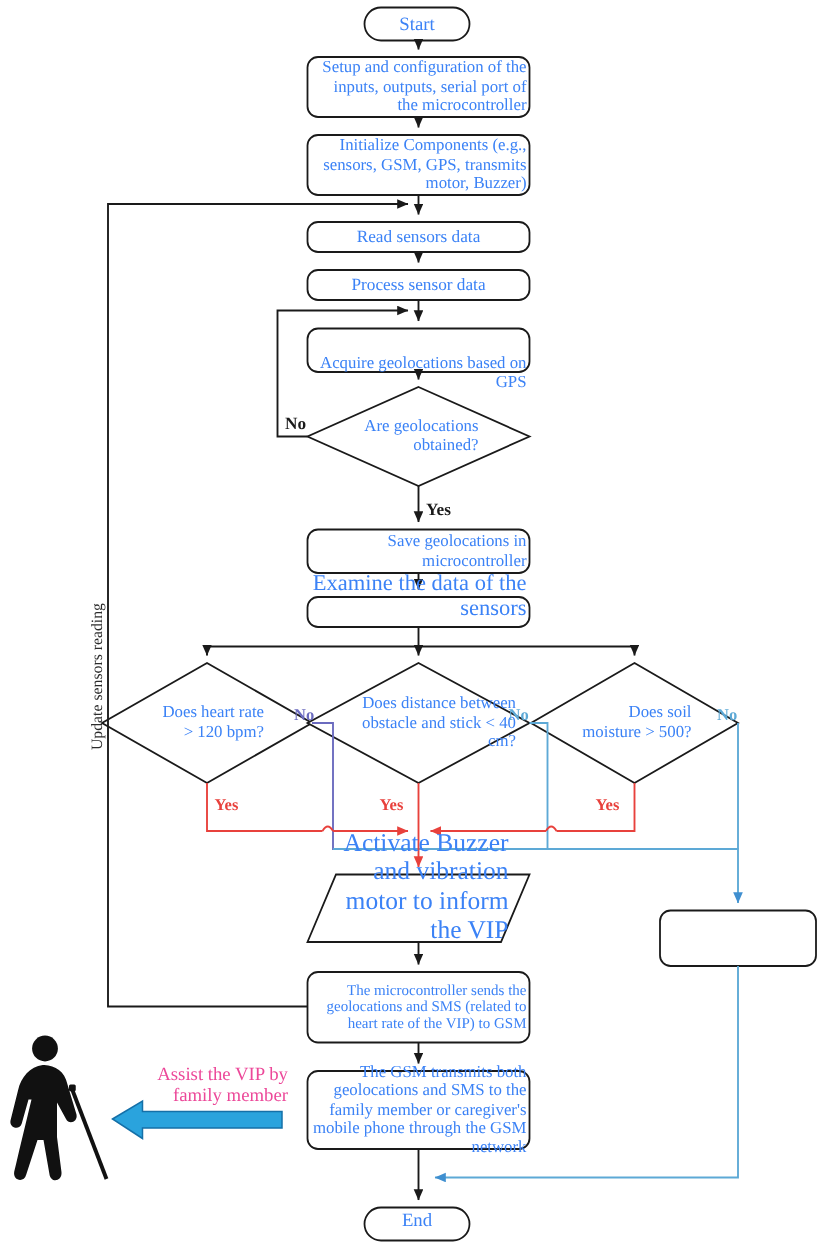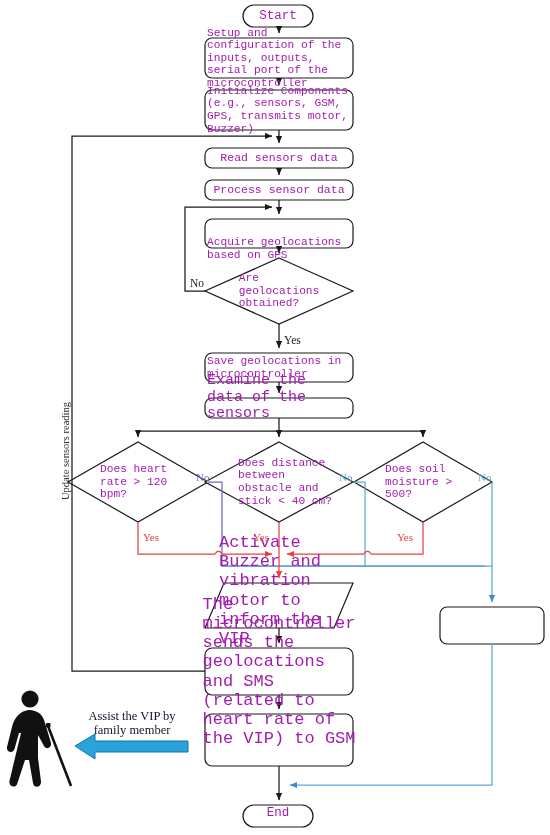--- a/index.html
+++ b/index.html
@@ -2,46 +2,47 @@
 <html><head>
 <meta charset="utf-8">
 <style>
   html,body{margin:0;padding:0;background:#ffffff;}
   body{width:550px;height:835px;font-family:"Liberation Serif",serif;}
   #stage{position:relative;width:550px;height:835px;overflow:hidden;background:#fff;}
   svg#flow{position:absolute;left:0;top:0;width:550px;height:835px;}
   .node-label{
     position:absolute;
     display:flex;align-items:center;justify-content:center;
-    text-align:left;
-    font-family:Liberation Mono, monospace;
-    color:#a21caf;
+    text-align:right;
+    font-family:Liberation Serif, serif;
+    color:#3b82f6;
     line-height:1.12;
     pointer-events:none;
   }
   .edge-label{
     position:absolute;
     font-family:"Liberation Serif",serif;
     white-space:nowrap;
+    font-weight:bold;
   }
   .vert-label{
     position:absolute;
     font-family:"Liberation Serif",serif;
     font-size:10.5px;
     color:#2b2b2b;
     transform-origin:left top;
     transform:rotate(-90deg);
     white-space:nowrap;
   }
   .assist-label{
     position:absolute;
-    text-align:center;
+    text-align:right;
     font-family:"Liberation Serif",serif;
     font-size:12.5px;
-    color:#0f172a;
+    color:#ec4899;
     line-height:1.15;
   }
 </style>
 </head>
 <body>
 
 <div id="stage">
 
   <svg id="flow" viewBox="0 0 550 835">
     <defs>
@@ -146,22 +147,23 @@
 
   <div class="node-label" style="left:100px;top:458px;width:76px;height:48px;font-size:11.2px;">Does heart rate &gt; 120 bpm?</div>
 
   <div class="node-label" style="left:238px;top:455px;width:106px;height:54px;font-size:11.2px;">Does distance between obstacle and stick &lt; 40 cm?</div>
 
   <div class="node-label" style="left:385px;top:458px;width:76px;height:48px;font-size:11.2px;">Does soil moisture &gt; 500?</div>
 
   <div class="node-label" style="left:219px;top:568px;width:120px;height:45px;font-size:17px;">Activate Buzzer and vibration motor to inform the VIP</div>
 
 
-  <div class="node-label" style="left:207px;top:648px;width:144px;height:47px;font-size:17px;">The microcontroller sends the geolocations and SMS (related to heart rate  of the VIP) to GSM</div>
+  <div class="node-label" style="left:207px;top:648px;width:144px;height:47px;font-size:10px;">The microcontroller sends the geolocations and SMS (related to heart rate  of the VIP) to GSM</div>
 
+  <div class="node-label" style="left:207px;top:714px;width:144px;height:52px;font-size:11.2px;">The GSM transmits both geolocations and SMS to the family member or caregiver's mobile phone through the GSM network</div>
 
   <div class="node-label" style="left:243px;top:805px;width:70px;height:16px;font-size:12.5px;">End</div>
 
   <div class="edge-label" style="left:190px;top:277px;font-size:11.5px;color:#1a1a1a;">No</div>
 
   <div class="edge-label" style="left:284px;top:334px;font-size:11.5px;color:#1a1a1a;">Yes</div>
 
   <div class="edge-label" style="left:196px;top:471px;font-size:11px;color:#6b6bbf;">No</div>
 
   <div class="edge-label" style="left:143px;top:531px;font-size:11px;color:#e8413c;">Yes</div>

